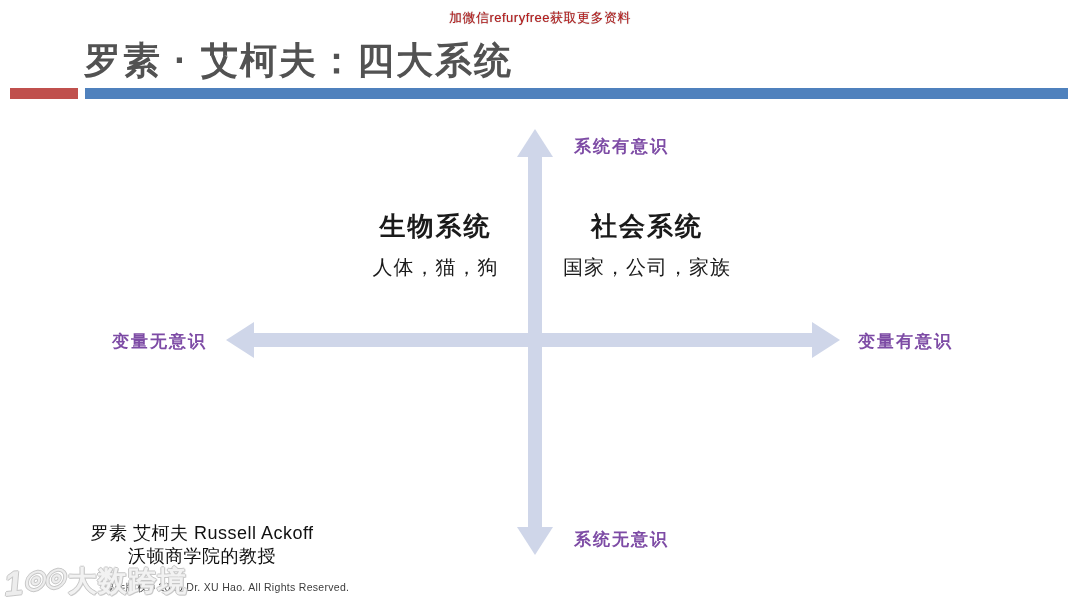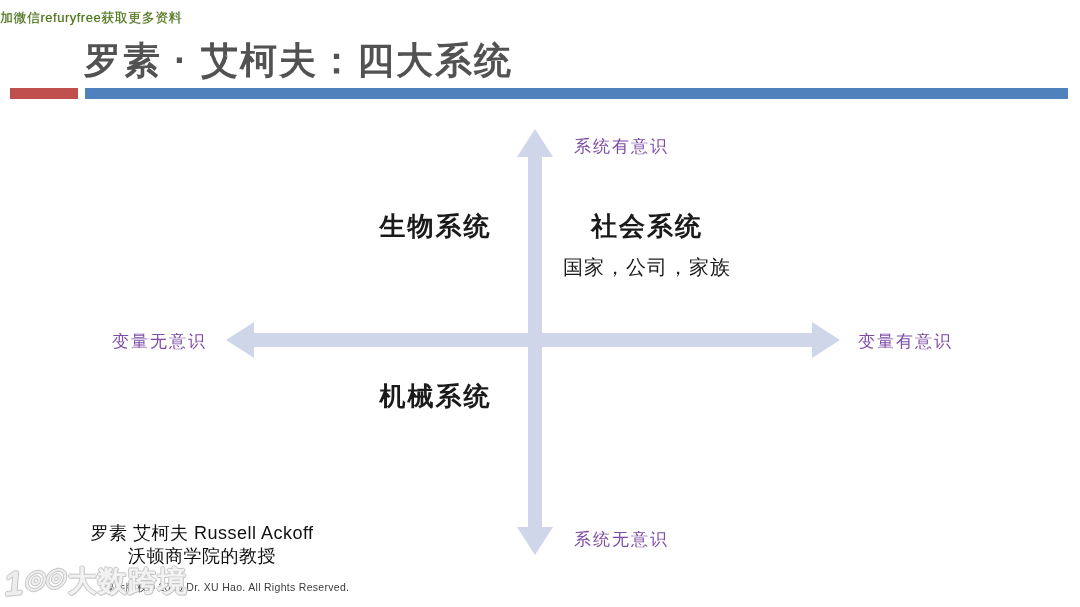--- a/index.html
+++ b/index.html
@@ -10,22 +10,22 @@
     --title-gray:#525252;
   }
   *{margin:0;padding:0;box-sizing:border-box;}
   body{background:#888;font-family:"Liberation Sans","DejaVu Sans",sans-serif;}
   .slide{
     position:relative;width:1080px;height:607px;background:#ffffff;
     overflow:hidden;margin:0 auto;
   }
   
   .wm-top{
-    position:absolute;left:0;top:9px;width:100%;text-align:left;
-    font-size:13px;color:#4d7c0f;letter-spacing:.5px;
+    position:absolute;left:0;top:9px;width:100%;text-align:center;
+    font-size:13px;color:#b91c1c;letter-spacing:.5px;
     text-shadow:0 0 1px rgba(60,60,60,.55);
     filter:blur(.3px);
   }
   
   .title{
     position:absolute;left:84px;top:36px;
     font-size:37px;font-weight:bold;color:var(--title-gray);
     letter-spacing:2px;
   }
   .bar-red{position:absolute;left:10px;top:88px;width:68px;height:11px;background:var(--accent-red);}
@@ -35,21 +35,21 @@
   .v-shaft{position:absolute;left:528px;top:155px;width:14px;height:373px;background:var(--arrow-fill);}
   .head{position:absolute;width:0;height:0;}
   .v-head-up{left:517px;top:129px;border-left:18px solid transparent;border-right:18px solid transparent;border-bottom:28px solid var(--arrow-fill);}
   .v-head-down{left:517px;top:527px;border-left:18px solid transparent;border-right:18px solid transparent;border-top:28px solid var(--arrow-fill);}
   .h-shaft{position:absolute;left:254px;top:333px;width:558px;height:14px;background:var(--arrow-fill);}
   .h-head-left{left:226px;top:322px;border-top:18px solid transparent;border-bottom:18px solid transparent;border-right:28px solid var(--arrow-fill);}
   .h-head-right{left:812px;top:322px;border-top:18px solid transparent;border-bottom:18px solid transparent;border-left:28px solid var(--arrow-fill);}
 
   
   .axis-label{
-    position:absolute;font-size:17px;font-weight:normal;
+    position:absolute;font-size:17px;font-weight:bold;
     color:var(--axis-label-purple);
     font-family:"Liberation Serif","DejaVu Serif",serif;
     letter-spacing:2px;white-space:nowrap;
   }
   .axis-top{left:574px;top:135px;}
   .axis-bottom{left:574px;top:528px;}
   .axis-left{left:112px;top:330px;}
   .axis-right{left:858px;top:330px;}
 
   
@@ -97,27 +97,27 @@
   <div class="head h-head-left"></div>
   <div class="head h-head-right"></div>
 
   <div class="axis-label axis-top">系统有意识</div>
   <div class="axis-label axis-bottom">系统无意识</div>
   <div class="axis-label axis-left">变量无意识</div>
   <div class="axis-label axis-right">变量有意识</div>
 
   <div class="quad q-tl">
     <div class="quad-title">生物系统</div>
+    <div class="quad-sub">人体，猫，狗</div>
   </div>
   <div class="quad q-tr">
     <div class="quad-title">社会系统</div>
     <div class="quad-sub">国家，公司，家族</div>
   </div>
   <div class="quad q-bl">
-    <div class="quad-title">机械系统</div>
   </div>
   <div class="quad q-br">
   </div>
 
   <div class="attribution">
     <div>罗素 艾柯夫 Russell Ackoff</div>
     <div>沃顿商学院的教授</div>
   </div>
 
   <div class="copyright">

